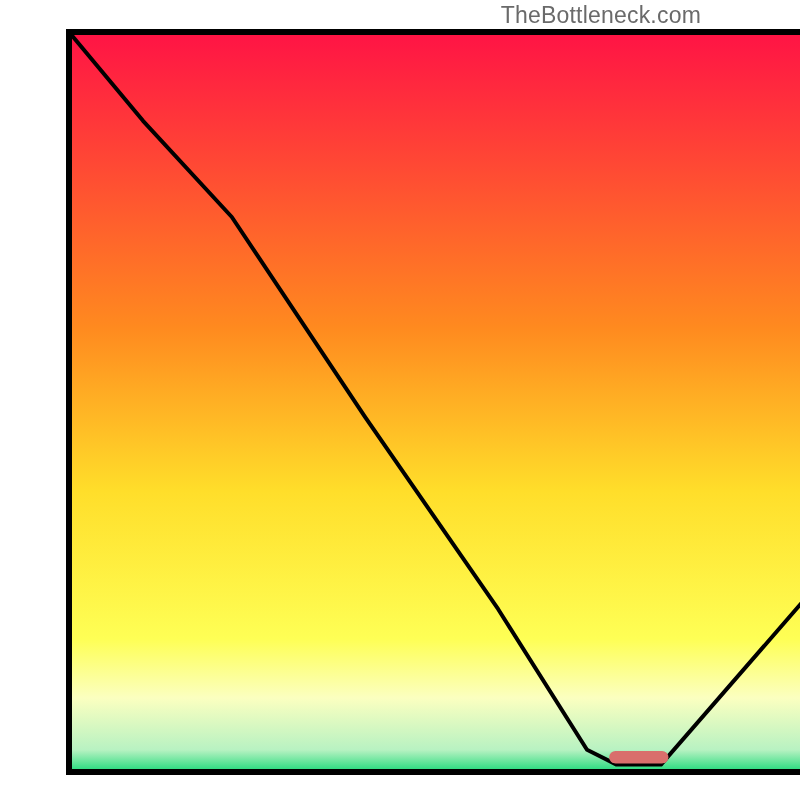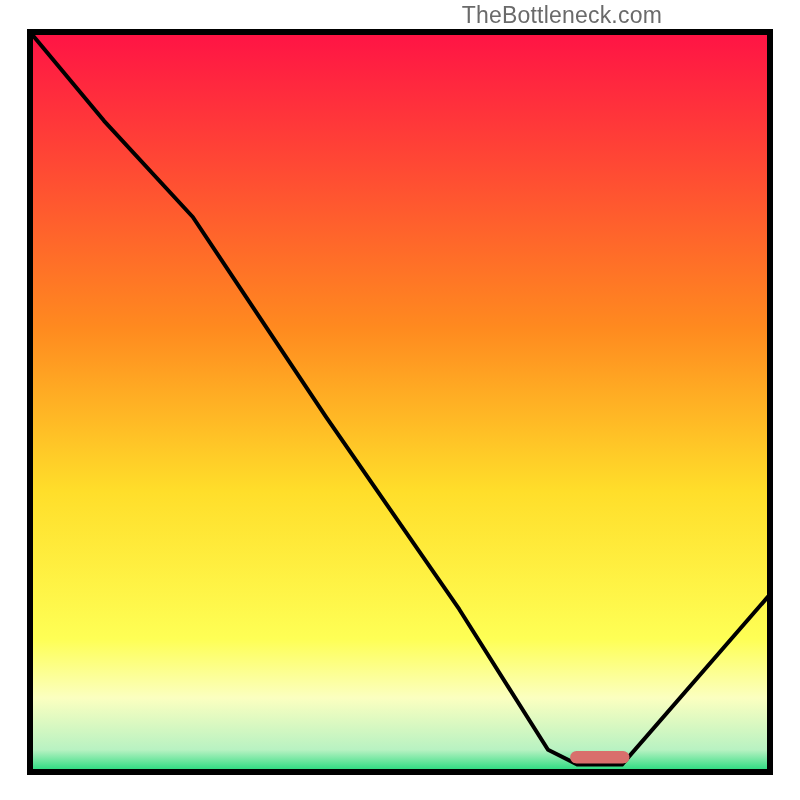--- a/index.html
+++ b/index.html
@@ -8,20 +8,21 @@
     width: 800px;
     height: 800px;
     background: #ffffff;
     font-family: Arial, Helvetica, sans-serif;
     overflow: hidden;
   }
   .wrap {
     position: relative;
     width: 670px;
     height: 800px;
+    margin-left: 39px;
   }
   .watermark {
     position: absolute;
     top: 2px;
     right: 8px;
     font-size: 23px;
     font-weight: 400;
     color: #6a6a6a;
     letter-spacing: 0.2px;
   }

